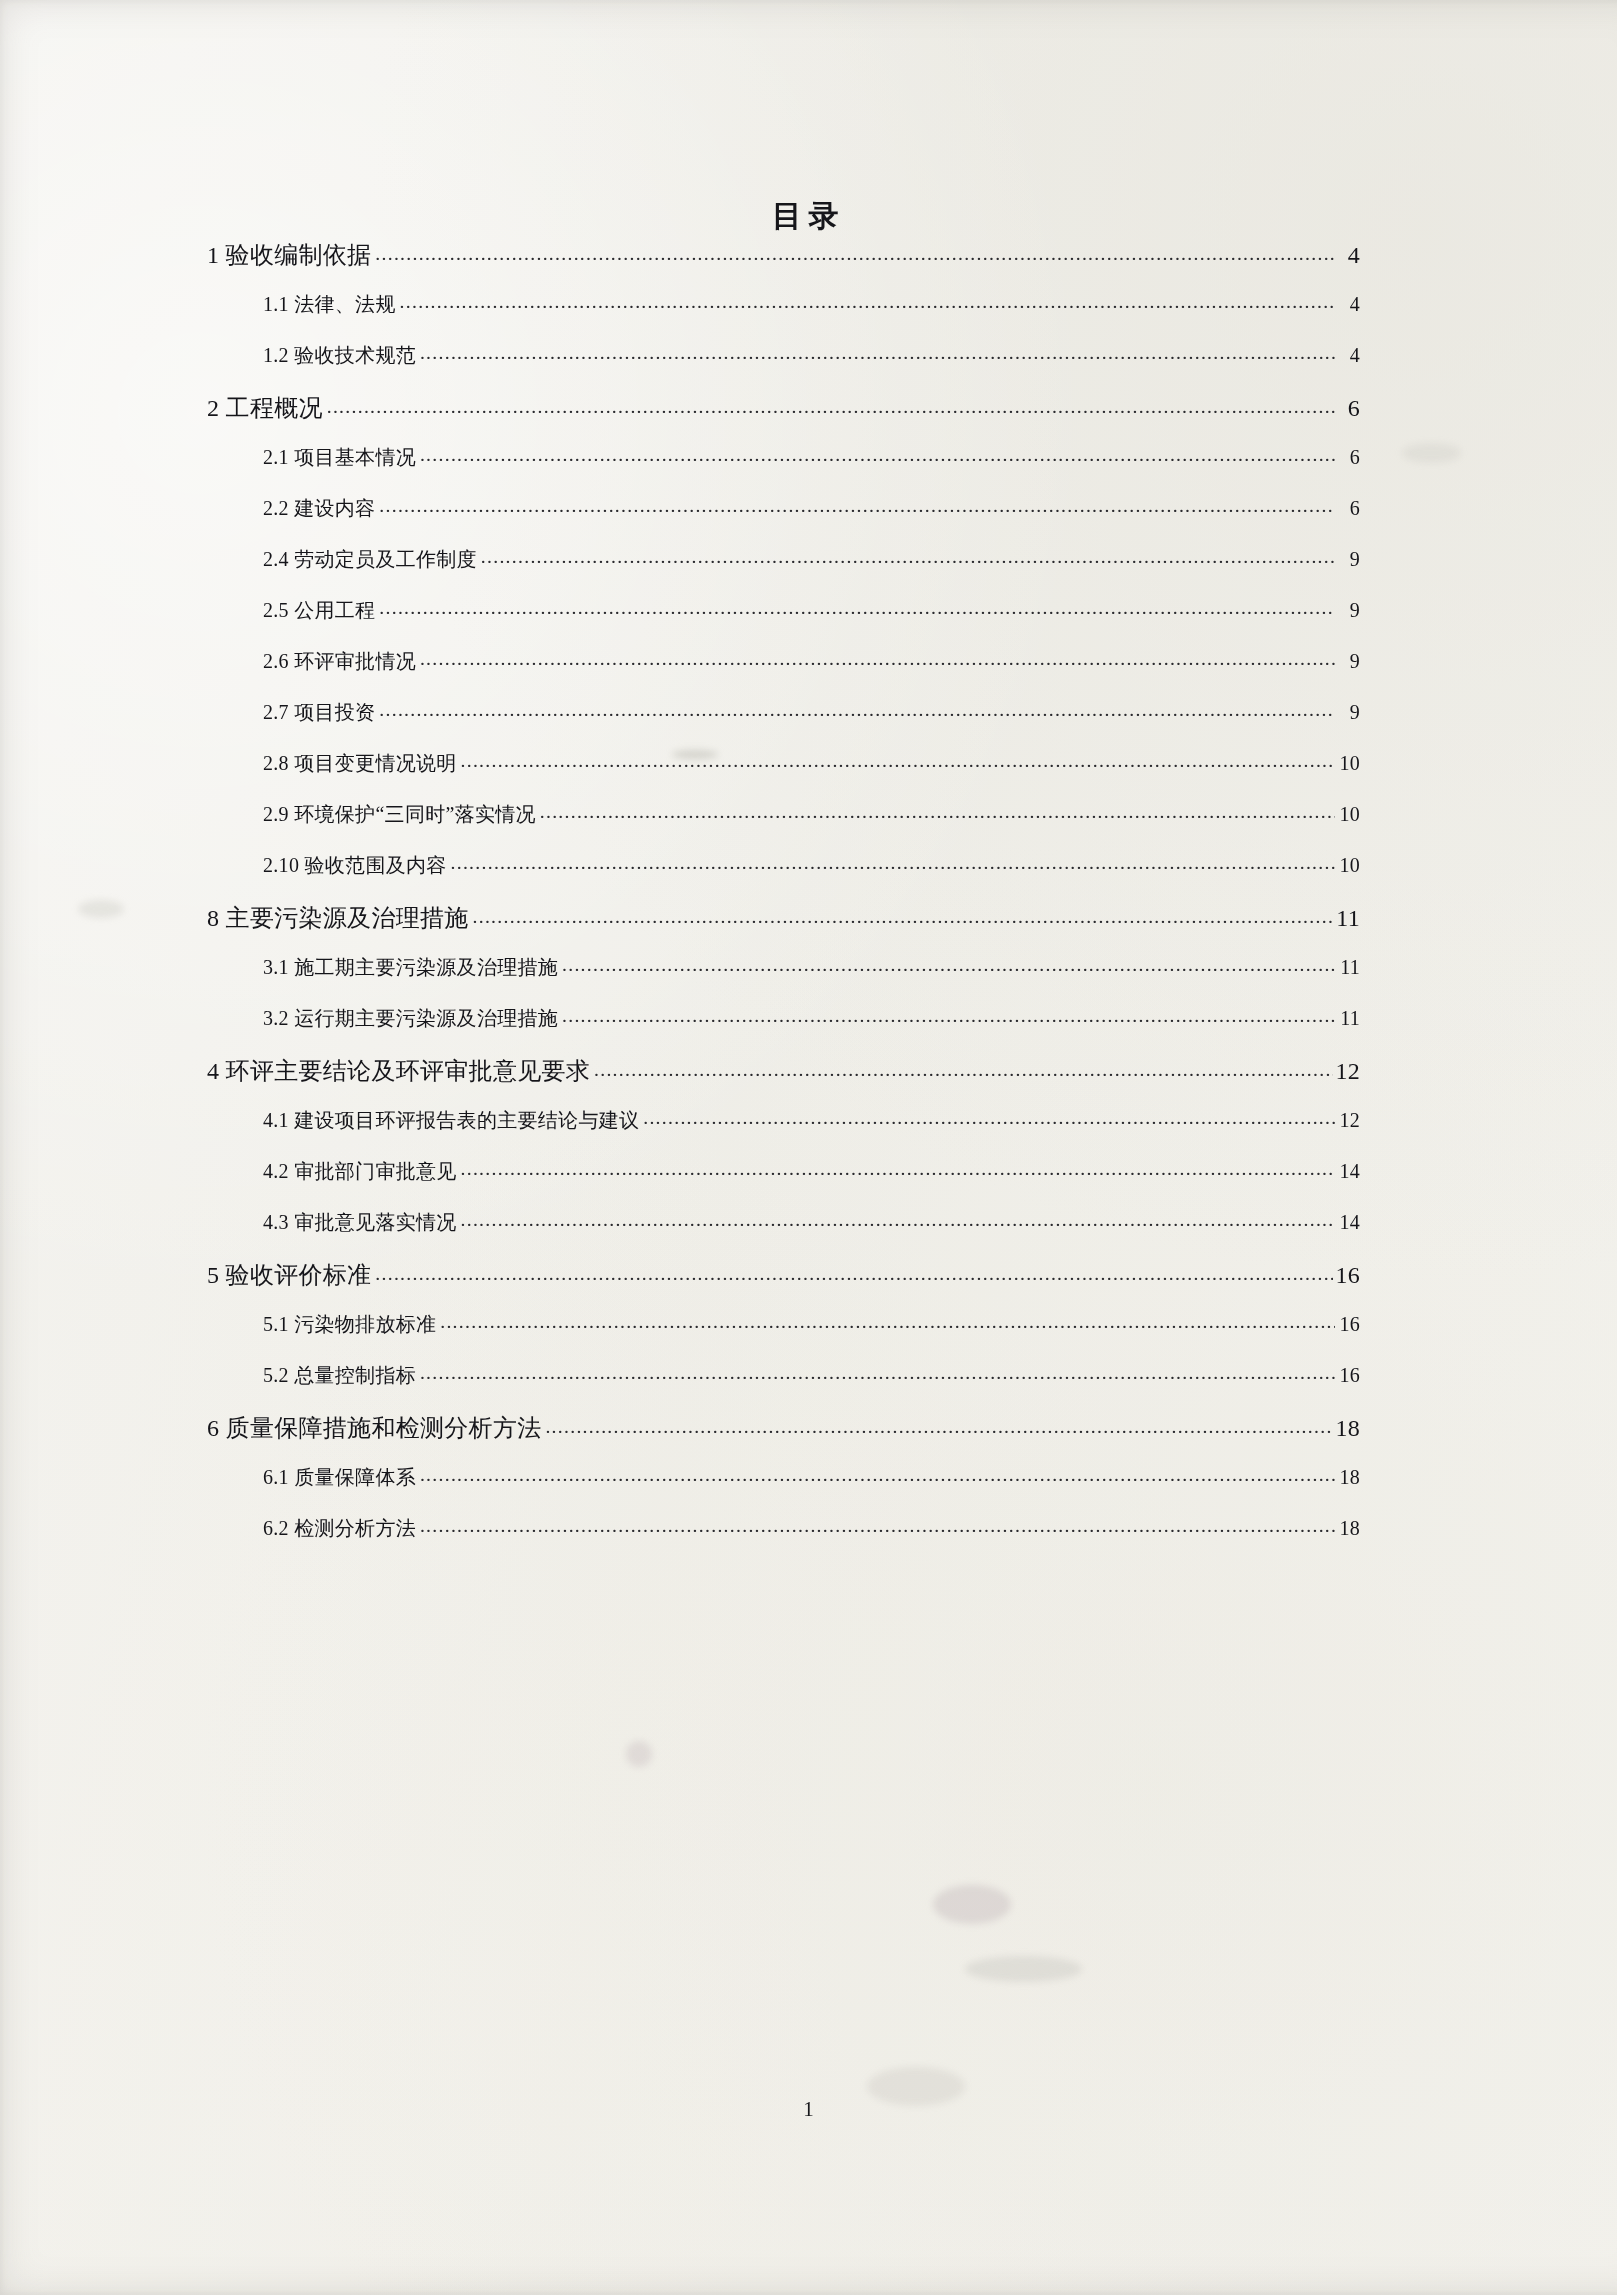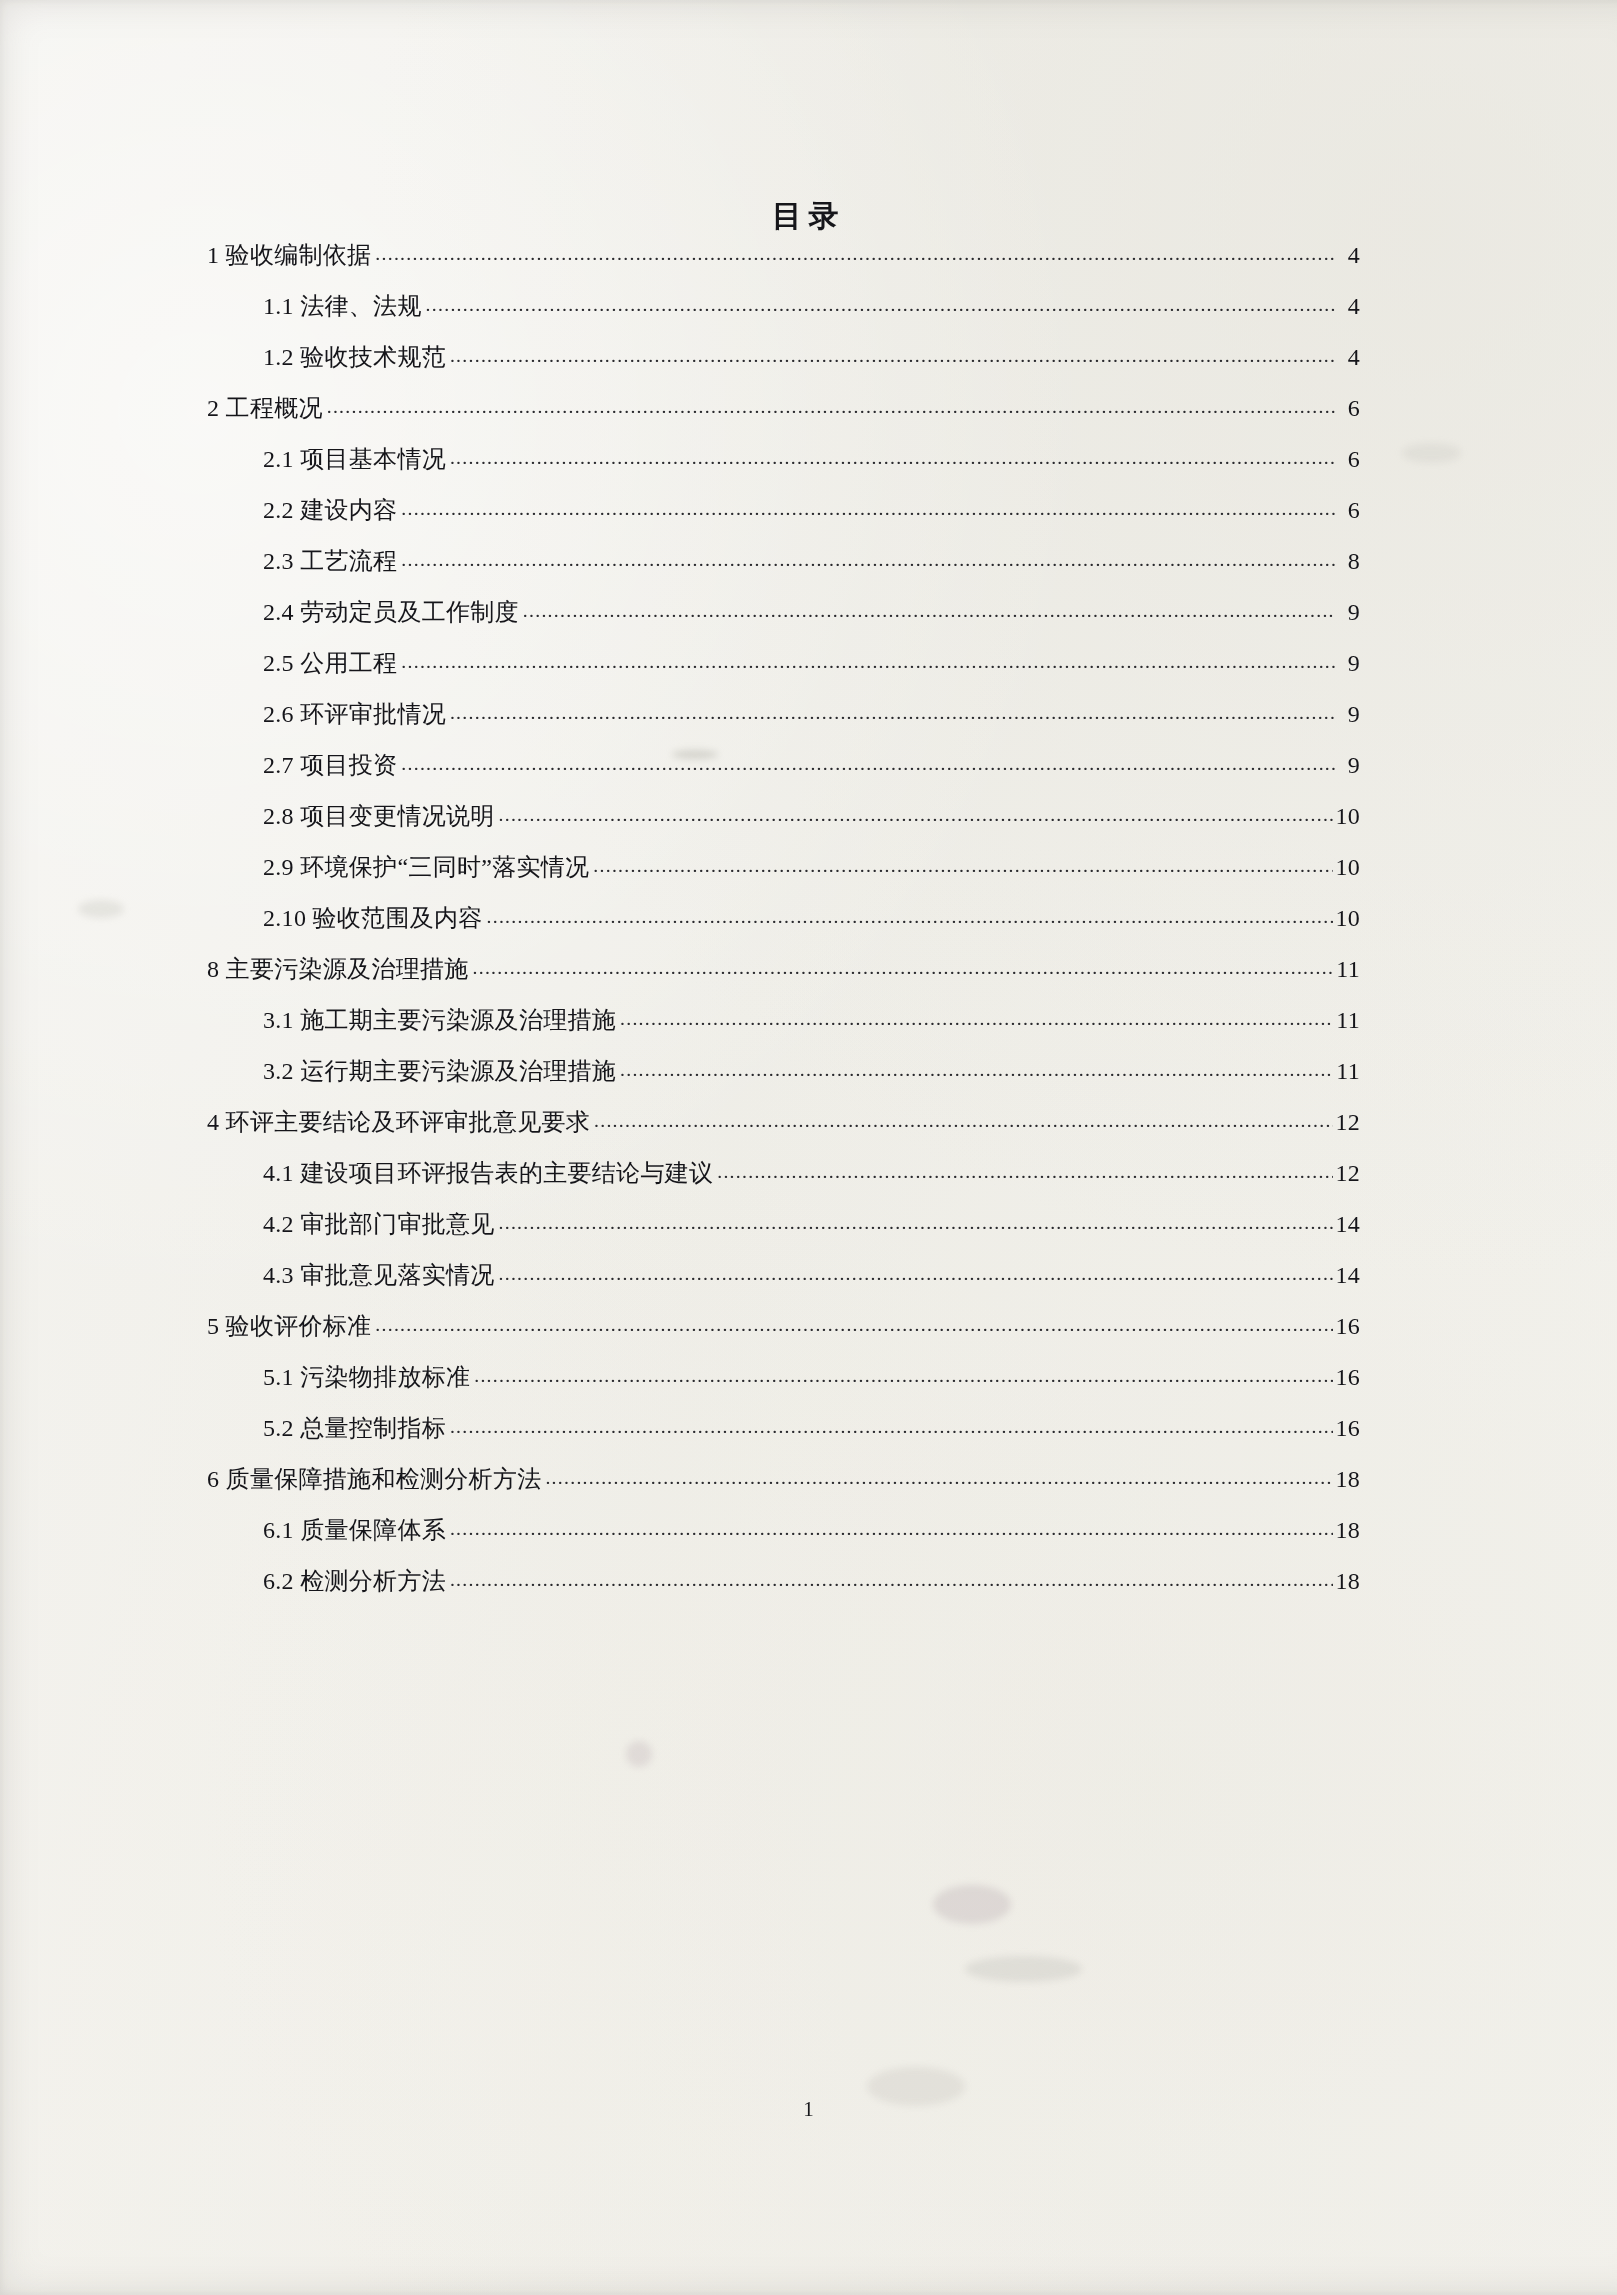--- a/index.html
+++ b/index.html
@@ -65,21 +65,21 @@
   .toc-row {
     display: flex;
     align-items: baseline;
     font-size: 24px;
     color: #15151a;
     line-height: 1.0;
     height: 51px;
     white-space: nowrap;
   }
   .toc-row.lvl2 {
-    font-size: 24px;
+    font-size: 20px;
     padding-left: 56px;
   }
   .toc-label {
     flex: 0 0 auto;
     letter-spacing: 0.3px;
   }
   .toc-dots {
     flex: 1 1 auto;
     overflow: hidden;
     margin: 0 2.6px 0 3.9px;
@@ -165,25 +165,20 @@
         <span class="toc-dots"></span>
         <span class="toc-page">6</span>
       </div>
 
       <div class="toc-row lvl2">
         <span class="toc-label">2.2  建设内容</span>
         <span class="toc-dots"></span>
         <span class="toc-page">6</span>
       </div>
 
-      <div class="toc-row lvl2">
-        <span class="toc-label">2.3  工艺流程</span>
-        <span class="toc-dots"></span>
-        <span class="toc-page">8</span>
-      </div>
 
       <div class="toc-row lvl2">
         <span class="toc-label">2.4 劳动定员及工作制度</span>
         <span class="toc-dots"></span>
         <span class="toc-page">9</span>
       </div>
 
       <div class="toc-row lvl2">
         <span class="toc-label">2.5  公用工程</span>
         <span class="toc-dots"></span>

